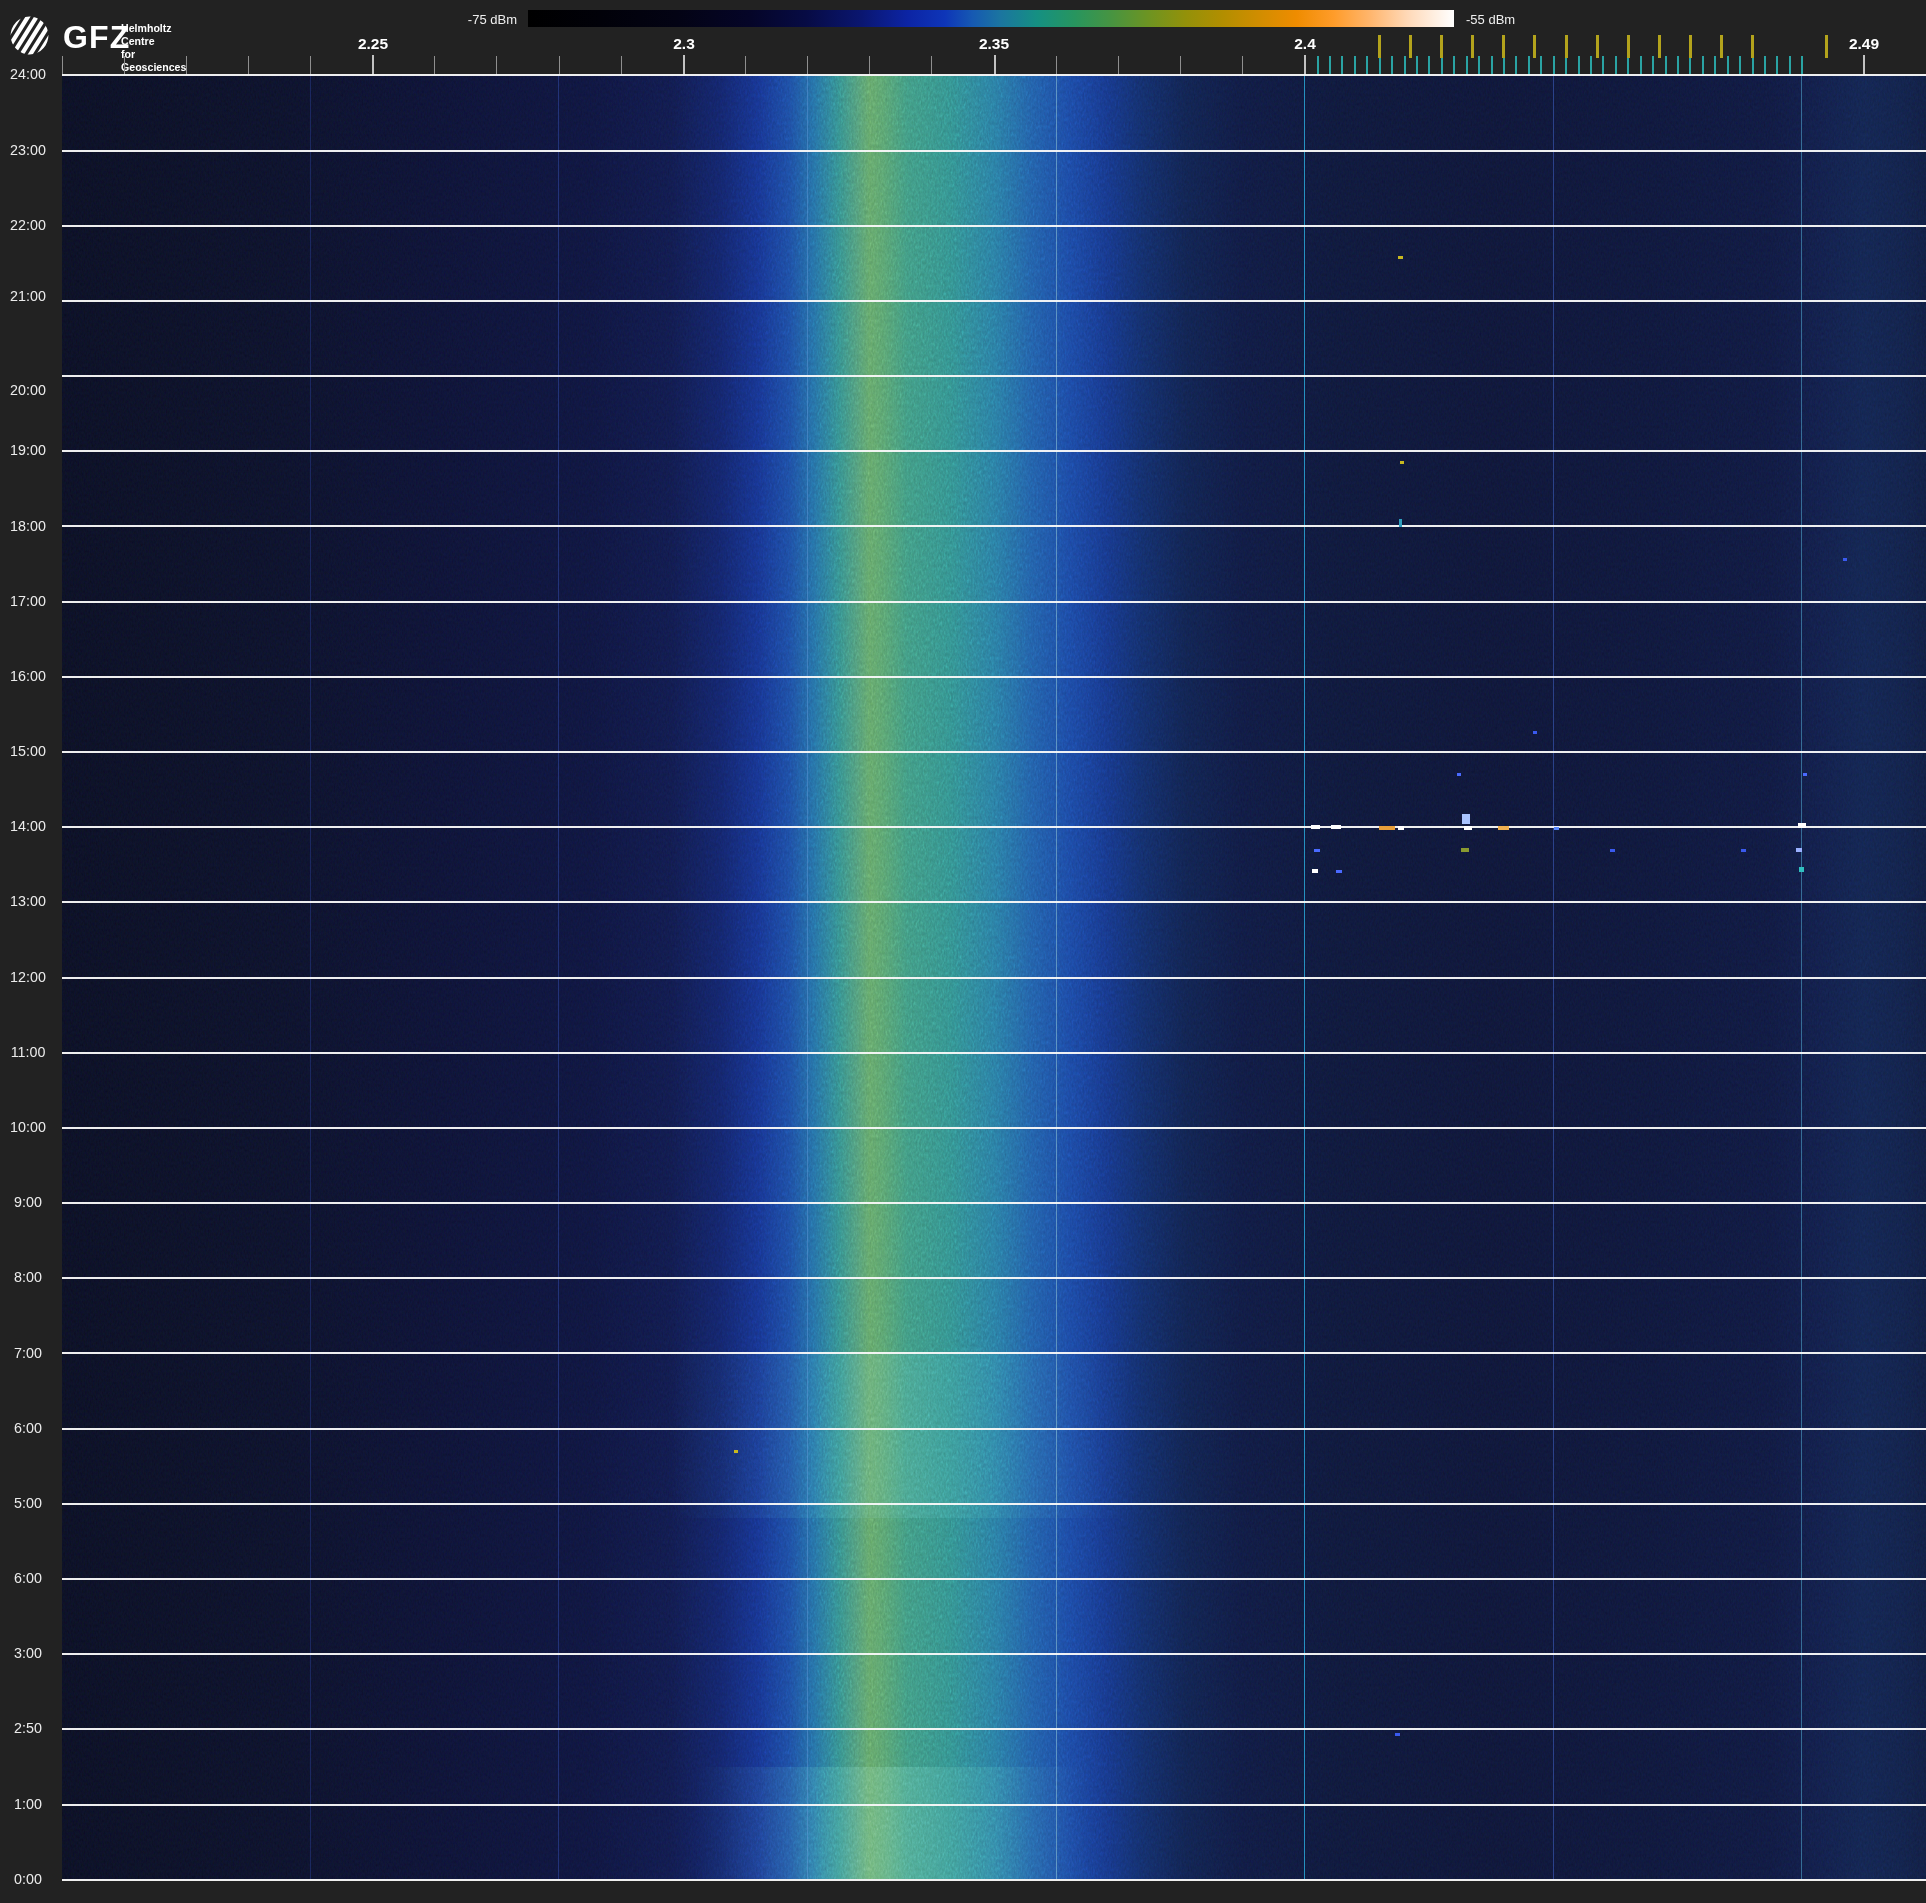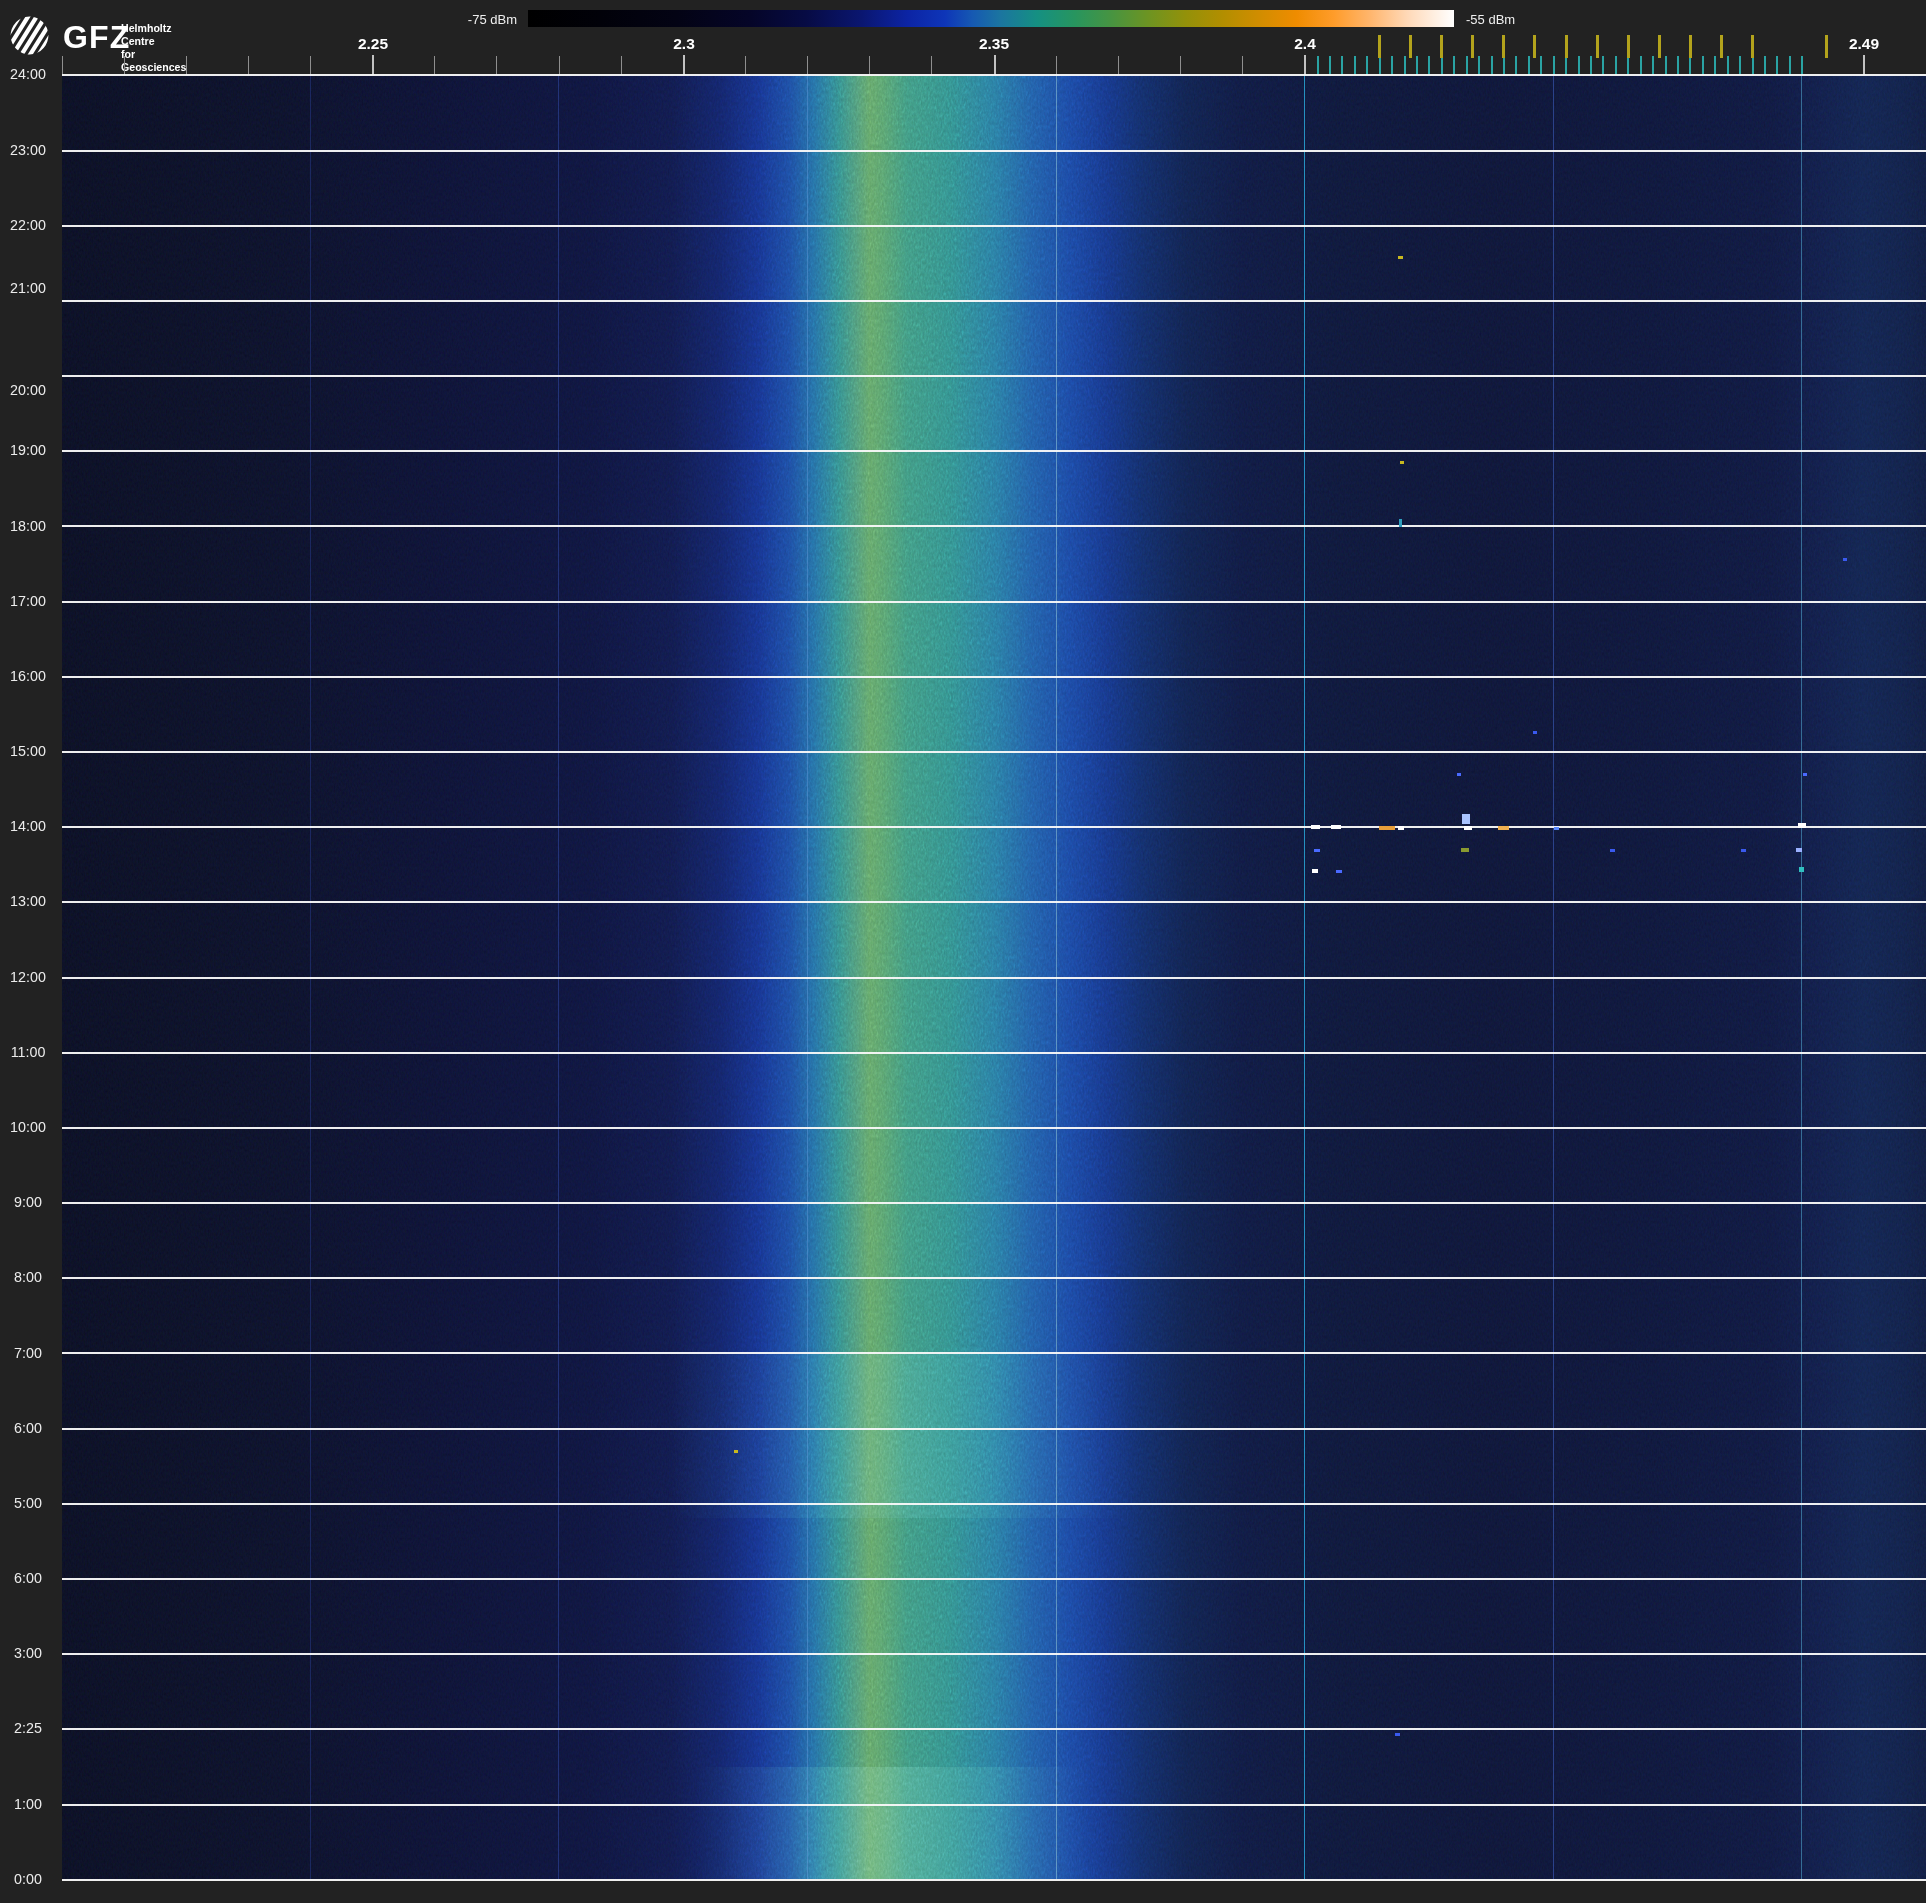--- a/index.html
+++ b/index.html
@@ -170,40 +170,40 @@
         <div class="wtick" style="left: 1720px; background: rgb(179, 163, 28);"></div>
         <div class="wtick" style="left: 1751px; background: rgb(179, 163, 28);"></div>
         <div class="wtick" style="left: 1825px; background: rgb(179, 163, 28);"></div>
       </div>
   </div>
 
   <div id="time-axis">
       <div class="tlabel" style="top: 66px;">24:00</div>
       <div class="tlabel" style="top: 142px;">23:00</div>
       <div class="tlabel" style="top: 217px;">22:00</div>
-      <div class="tlabel" style="top: 280px;">21:00</div>
+      <div class="tlabel" style="top: 288px;">21:00</div>
       <div class="tlabel" style="top: 382px;">20:00</div>
       <div class="tlabel" style="top: 442px;">19:00</div>
       <div class="tlabel" style="top: 518px;">18:00</div>
       <div class="tlabel" style="top: 593px;">17:00</div>
       <div class="tlabel" style="top: 668px;">16:00</div>
       <div class="tlabel" style="top: 743px;">15:00</div>
       <div class="tlabel" style="top: 818px;">14:00</div>
       <div class="tlabel" style="top: 893px;">13:00</div>
       <div class="tlabel" style="top: 969px;">12:00</div>
       <div class="tlabel" style="top: 1044px;">11:00</div>
       <div class="tlabel" style="top: 1119px;">10:00</div>
       <div class="tlabel" style="top: 1194px;">9:00</div>
       <div class="tlabel" style="top: 1269px;">8:00</div>
       <div class="tlabel" style="top: 1345px;">7:00</div>
       <div class="tlabel" style="top: 1420px;">6:00</div>
       <div class="tlabel" style="top: 1495px;">5:00</div>
       <div class="tlabel" style="top: 1570px;">6:00</div>
       <div class="tlabel" style="top: 1645px;">3:00</div>
-      <div class="tlabel" style="top: 1720px;">2:25</div>
+      <div class="tlabel" style="top: 1720px;">2:50</div>
       <div class="tlabel" style="top: 1796px;">1:00</div>
       <div class="tlabel" style="top: 1871px;">0:00</div>
     </div>
 
   <div id="plot" style="background: linear-gradient(90deg, rgb(1, 2, 8) 0%, rgb(2, 4, 15) 11.67%, rgb(3, 5, 26) 20%, rgb(4, 8, 36) 28.33%, rgb(6, 13, 51) 32.67%, rgb(8, 23, 83) 35.33%, rgb(12, 38, 120) 37.33%, rgb(18, 63, 142) 39%, rgb(26, 98, 146) 40.33%, rgb(42, 129, 120) 41.67%, rgb(71, 144, 100) 42.67%, rgb(88, 155, 82) 43.33%, rgb(79, 151, 88) 44%, rgb(53, 140, 108) 45.33%, rgb(40, 130, 120) 47.67%, rgb(31, 111, 142) 50%, rgb(23, 82, 149) 52%, rgb(17, 60, 144) 54%, rgb(12, 42, 116) 56%, rgb(8, 32, 82) 58%, rgb(6, 21, 54) 60.33%, rgb(5, 13, 40) 63.33%, rgb(4, 11, 32) 68.33%, rgb(4, 9, 29) 76.67%, rgb(4, 10, 32) 85%, rgb(5, 12, 38) 91.67%, rgb(7, 17, 48) 94.33%, rgb(8, 23, 54) 96.67%, rgb(7, 20, 48) 98.67%, rgb(6, 16, 40) 100%);">
     <div class="layer" id="patches">
         <div class="patch" style="left: 634px; width: 391px; top: 1692px; height: 113px; background: linear-gradient(90deg, transparent 0%, rgba(80, 170, 120, 0.28) 50%, transparent 100%);"></div>
         <div class="patch" style="left: 609px; width: 460px; top: 1278px; height: 165px; background: linear-gradient(90deg, transparent 0%, rgba(60, 150, 130, 0.2) 50%, transparent 100%);"></div>
       </div>
     <svg class="layer noise1" width="1864" height="1804" xmlns="http://www.w3.org/2000/svg" viewBox="0 0 3000 2904">

